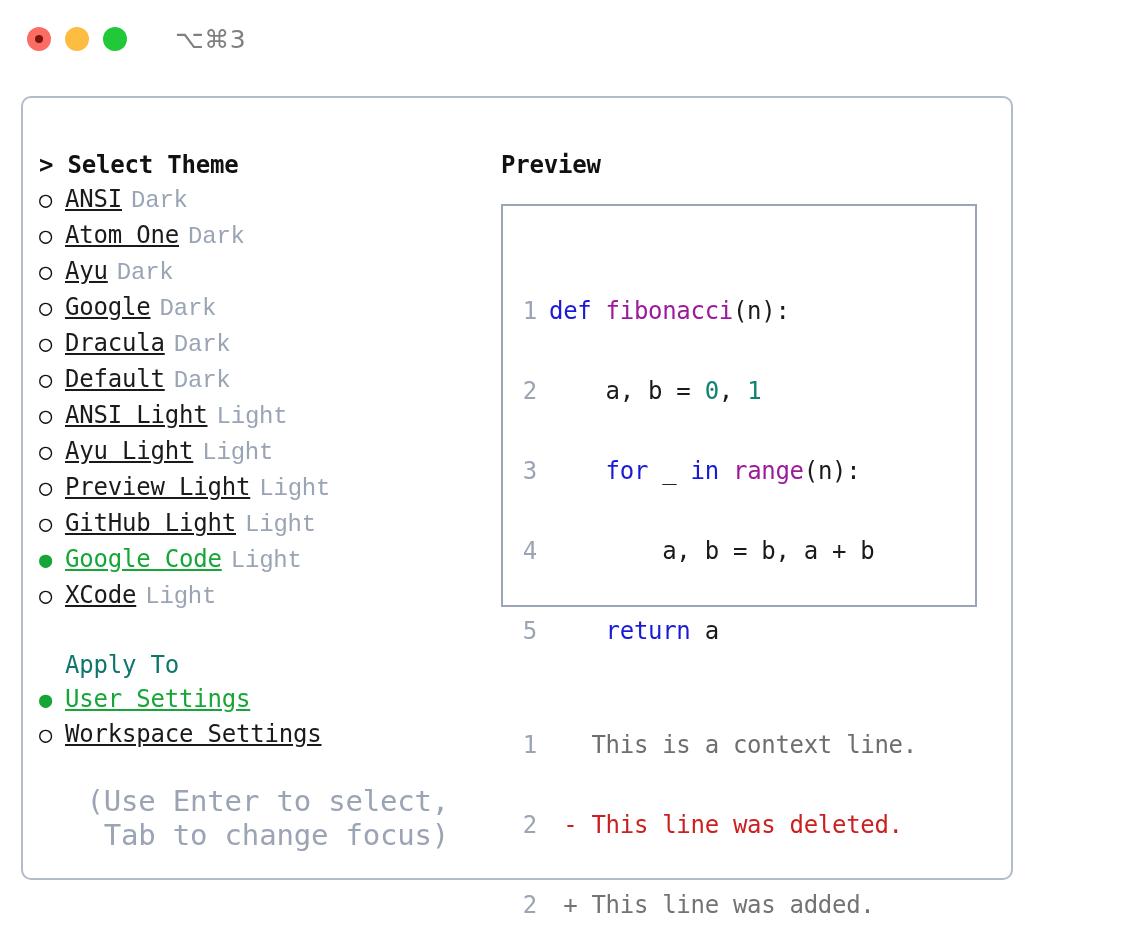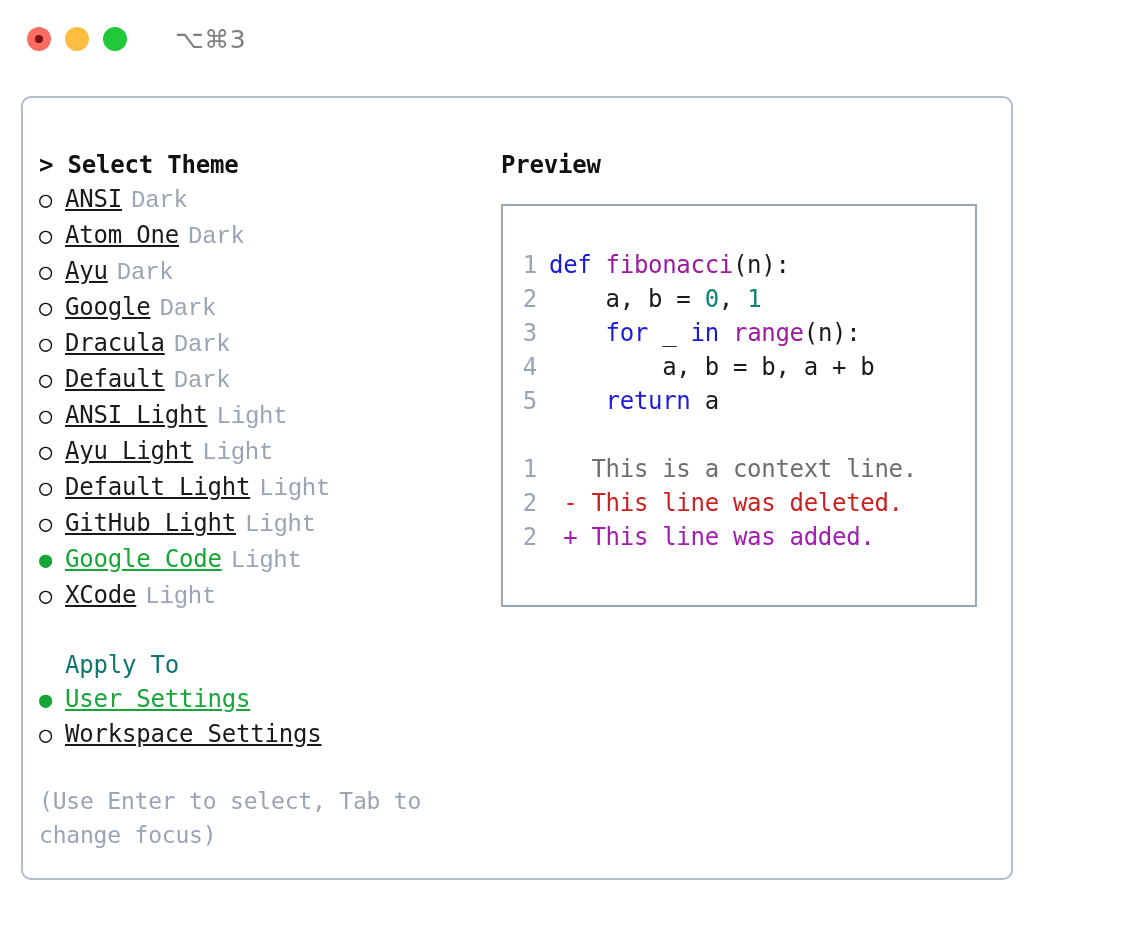--- a/index.html
+++ b/index.html
@@ -139,25 +139,26 @@
     line-height: 34px;
     padding-left: 26px;
     white-space: pre;
     letter-spacing: -0.2px;
   }
 
   .spacer-sm { height: 34px; }
 
   #hint {
     margin-top: 32px;
-    font-size: 23px;
+    font-size: 29px;
     color: #9aa4b4;
     line-height: 34px;
     width: 410px;
     letter-spacing: -0.2px;
+    text-align: right;
   }
 
   
   #preview-title {
     font-size: 24px;
     font-weight: bold;
     color: #111111;
     line-height: 34px;
     letter-spacing: -0.2px;
     white-space: pre;
@@ -180,29 +181,29 @@
     letter-spacing: -0.3px;
   }
   .gutter {
     flex: 0 0 46px;
     width: 46px;
     text-align: right;
     color: #9aa4b4;
     padding-right: 12px;
     box-sizing: border-box;
   }
-  .code-body { white-space: pre; }
+  .code-body { white-space: pre; margin-top: 46px; }
 
   .tok-kw   { color: #1a1ad6; }
   .tok-fn   { color: #9c1a9c; }
   .tok-num  { color: #0d8272; }
   .tok-plain{ color: #1a1a1a; }
   .tok-ctx  { color: #6e6e6e; }
   .tok-del  { color: #cc1f1f; }
-  .tok-add  { color: #a21caf; text-align: right; }
+  .tok-add  { color: #737373; text-align: right; }
 
   .code-gap { height: 34px; }
 </style>
 </head>
 <body>
 
 <div id="window">
 
   <div id="titlebar">
     <div class="traffic-lights">
@@ -222,21 +223,21 @@
 
         <div id="theme-list">
             <div class="opt-row"><span class="bullet">○</span><span class="opt-label">ANSI</span><span class="opt-tag">Dark</span></div>
             <div class="opt-row"><span class="bullet">○</span><span class="opt-label">Atom One</span><span class="opt-tag">Dark</span></div>
             <div class="opt-row"><span class="bullet">○</span><span class="opt-label">Ayu</span><span class="opt-tag">Dark</span></div>
             <div class="opt-row"><span class="bullet">○</span><span class="opt-label">Google</span><span class="opt-tag">Dark</span></div>
             <div class="opt-row"><span class="bullet">○</span><span class="opt-label">Dracula</span><span class="opt-tag">Dark</span></div>
             <div class="opt-row"><span class="bullet">○</span><span class="opt-label">Default</span><span class="opt-tag">Dark</span></div>
             <div class="opt-row"><span class="bullet">○</span><span class="opt-label">ANSI Light</span><span class="opt-tag">Light</span></div>
             <div class="opt-row"><span class="bullet">○</span><span class="opt-label">Ayu Light</span><span class="opt-tag">Light</span></div>
-            <div class="opt-row"><span class="bullet">○</span><span class="opt-label">Default Light</span><span class="opt-tag">Light</span></div>
+            <div class="opt-row"><span class="bullet">○</span><span class="opt-label">Preview Light</span><span class="opt-tag">Light</span></div>
             <div class="opt-row"><span class="bullet">○</span><span class="opt-label">GitHub Light</span><span class="opt-tag">Light</span></div>
             <div class="opt-row selected"><span class="bullet on">●</span><span class="opt-label">Google Code</span><span class="opt-tag">Light</span></div>
             <div class="opt-row"><span class="bullet">○</span><span class="opt-label">XCode</span><span class="opt-tag">Light</span></div>
           </div>
 
         <div class="spacer-sm"></div>
 
         <div class="group-title">Apply To</div>
 
         <div id="apply-list">

